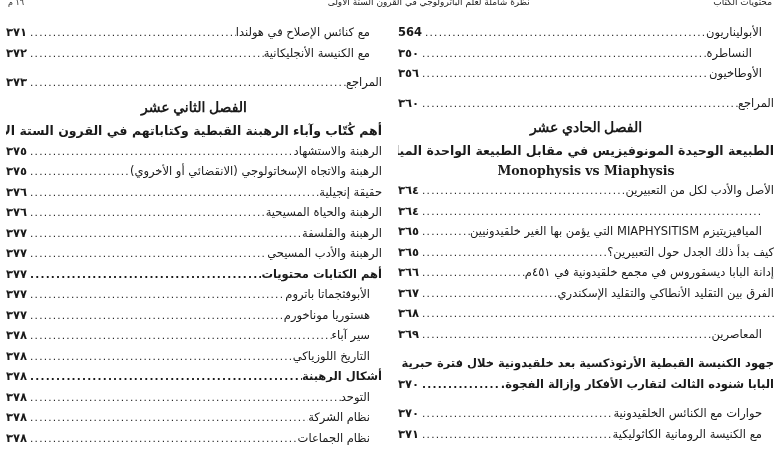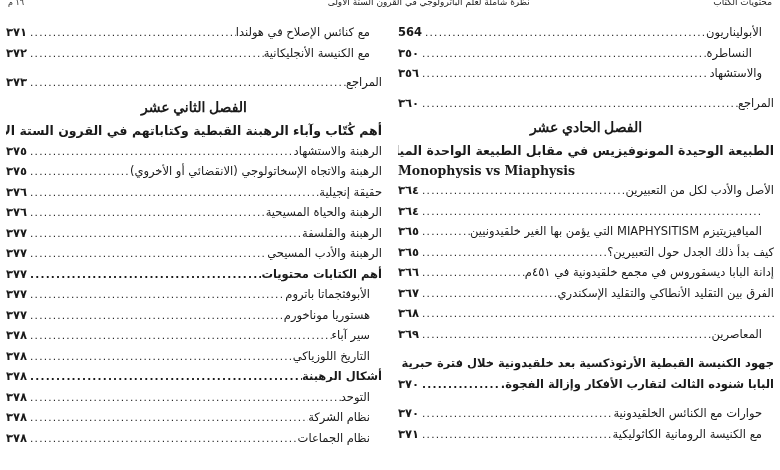--- a/index.html
+++ b/index.html
@@ -38,21 +38,21 @@
   .gap{margin-top:9px;}
   .chapter-title{
     text-align:center;font-weight:bold;font-size:14px;
     line-height:22px;margin-top:4px;margin-bottom:2px;font-family:Liberation Serif, serif;
   }
   .chapter-subtitle{
     text-align:center;font-weight:bold;font-size:12.5px;
     line-height:20px;white-space:nowrap;overflow:hidden;
   }
   .latin-title{
-    font-weight:bold;font-size:12.5px;
+    text-align:center;font-weight:bold;font-size:12.5px;
     line-height:19px;direction:ltr;
     font-family:"DejaVu Serif",serif;
   }
 </style>
 </head>
 <body>
 
 <div class="page-header">
   <span class="hdr-right">محتويات الكتاب</span>
   <span class="hdr-center">نظرة شاملة لعلم الباترولوجي في القرون الستة الأولى</span>
@@ -65,21 +65,21 @@
     <span class="toc-title">الأبوليناريون</span>
     <span class="toc-dots">..........................................................................................................................................................................</span>
     <span class="toc-page">564</span>
   </div>
       <div class="toc-row indent-2">
     <span class="toc-title">النساطرة</span>
     <span class="toc-dots">..........................................................................................................................................................................</span>
     <span class="toc-page">٣٥٠</span>
   </div>
       <div class="toc-row indent-1">
-    <span class="toc-title">والاستشهاد</span>
+    <span class="toc-title">الأوطاخيون</span>
     <span class="toc-dots">..........................................................................................................................................................................</span>
     <span class="toc-page">٣٥٦</span>
   </div>
       <div class="toc-row indent-0 gap">
     <span class="toc-title">المراجع</span>
     <span class="toc-dots">..........................................................................................................................................................................</span>
     <span class="toc-page">٣٦٠</span>
   </div>
       <div class="chapter-title">الفصل الحادي عشر</div>
       <div class="chapter-subtitle">الطبيعة الوحيدة المونوفيزيس في مقابل الطبيعة الواحدة الميافيزيس</div>

